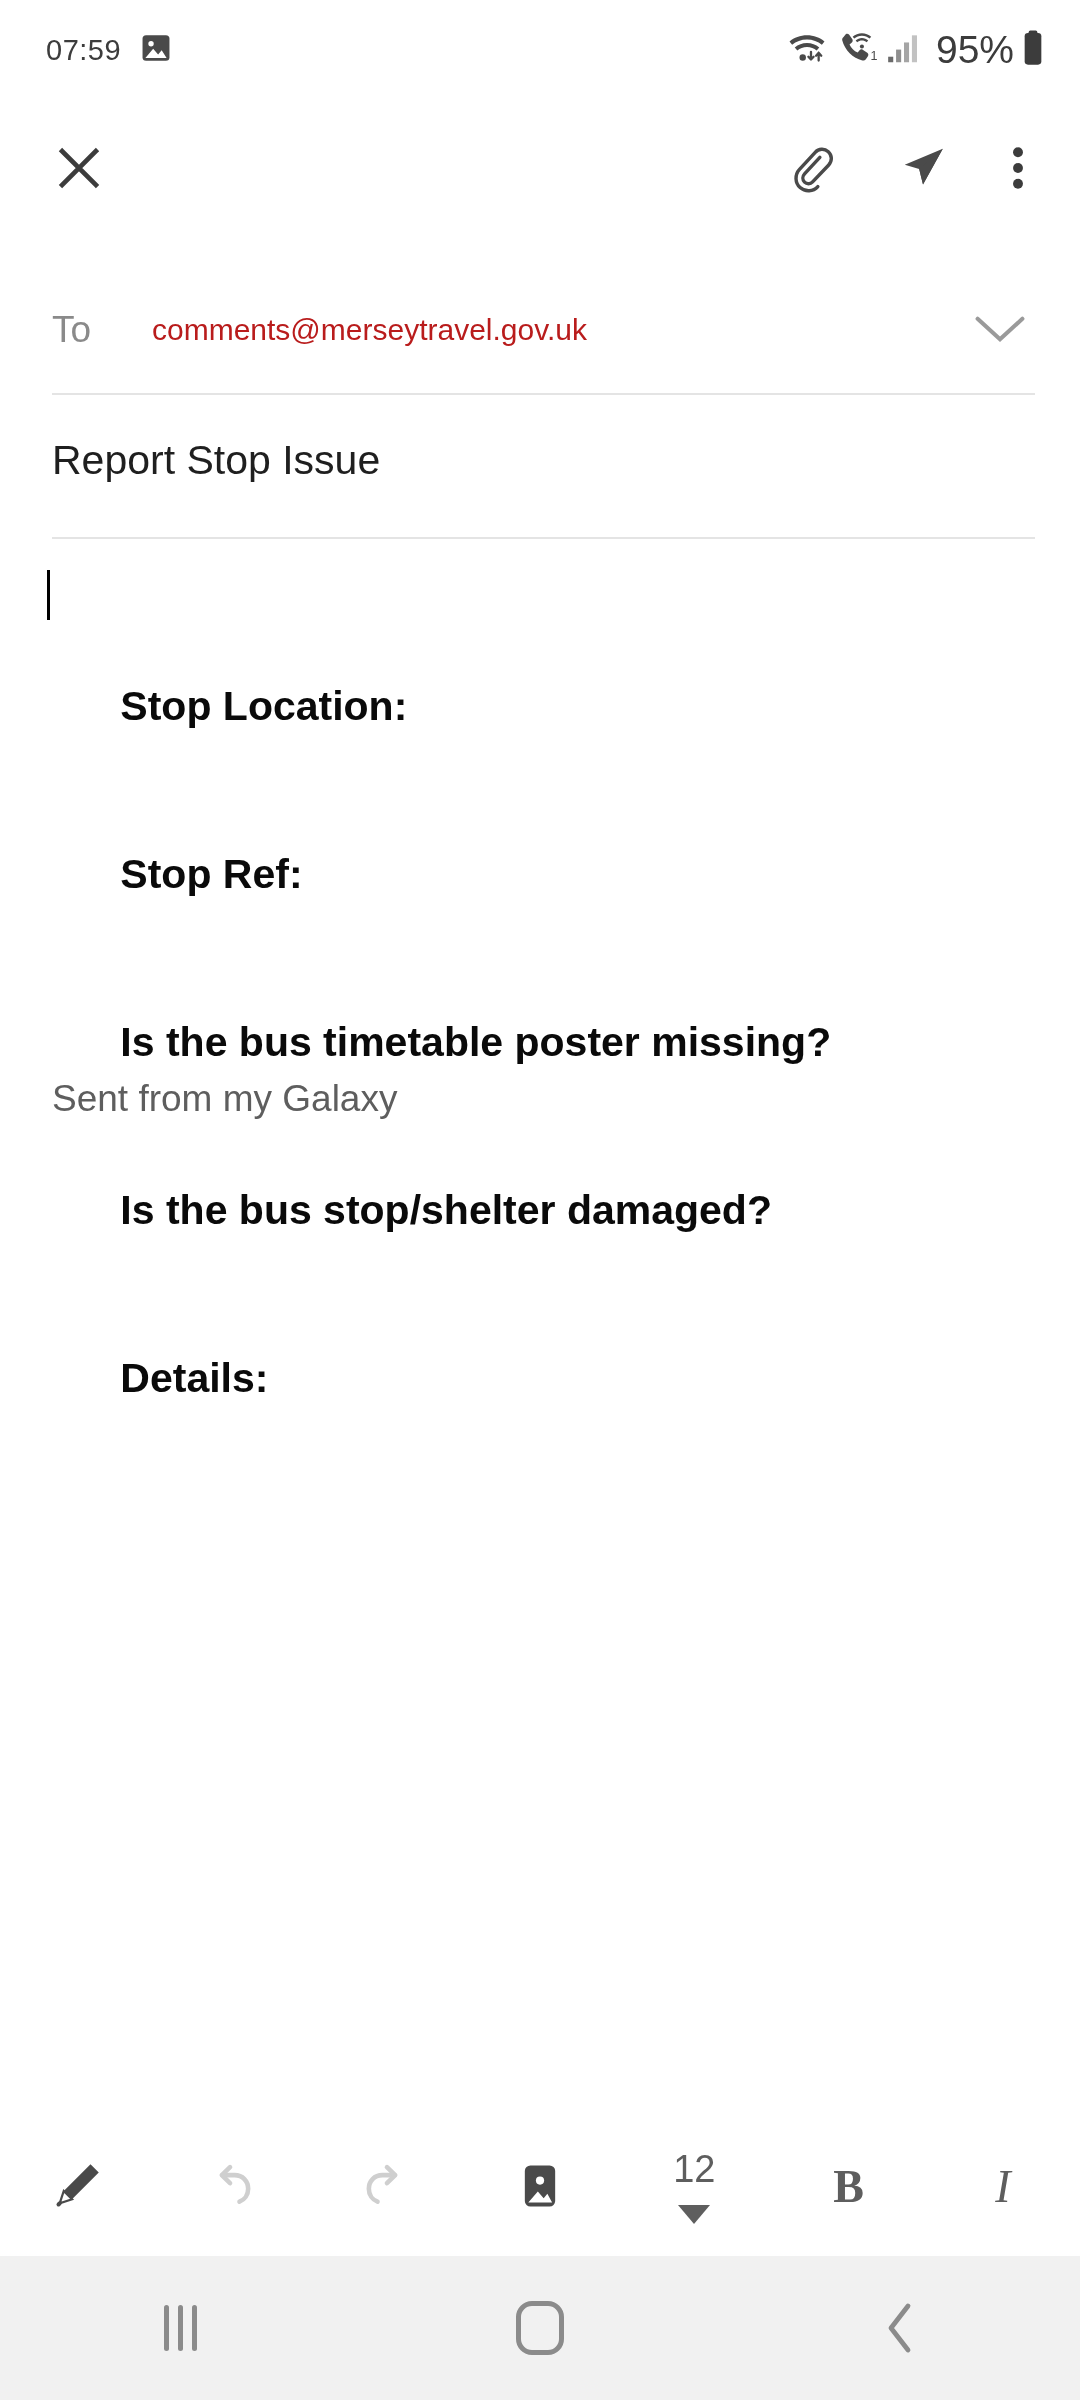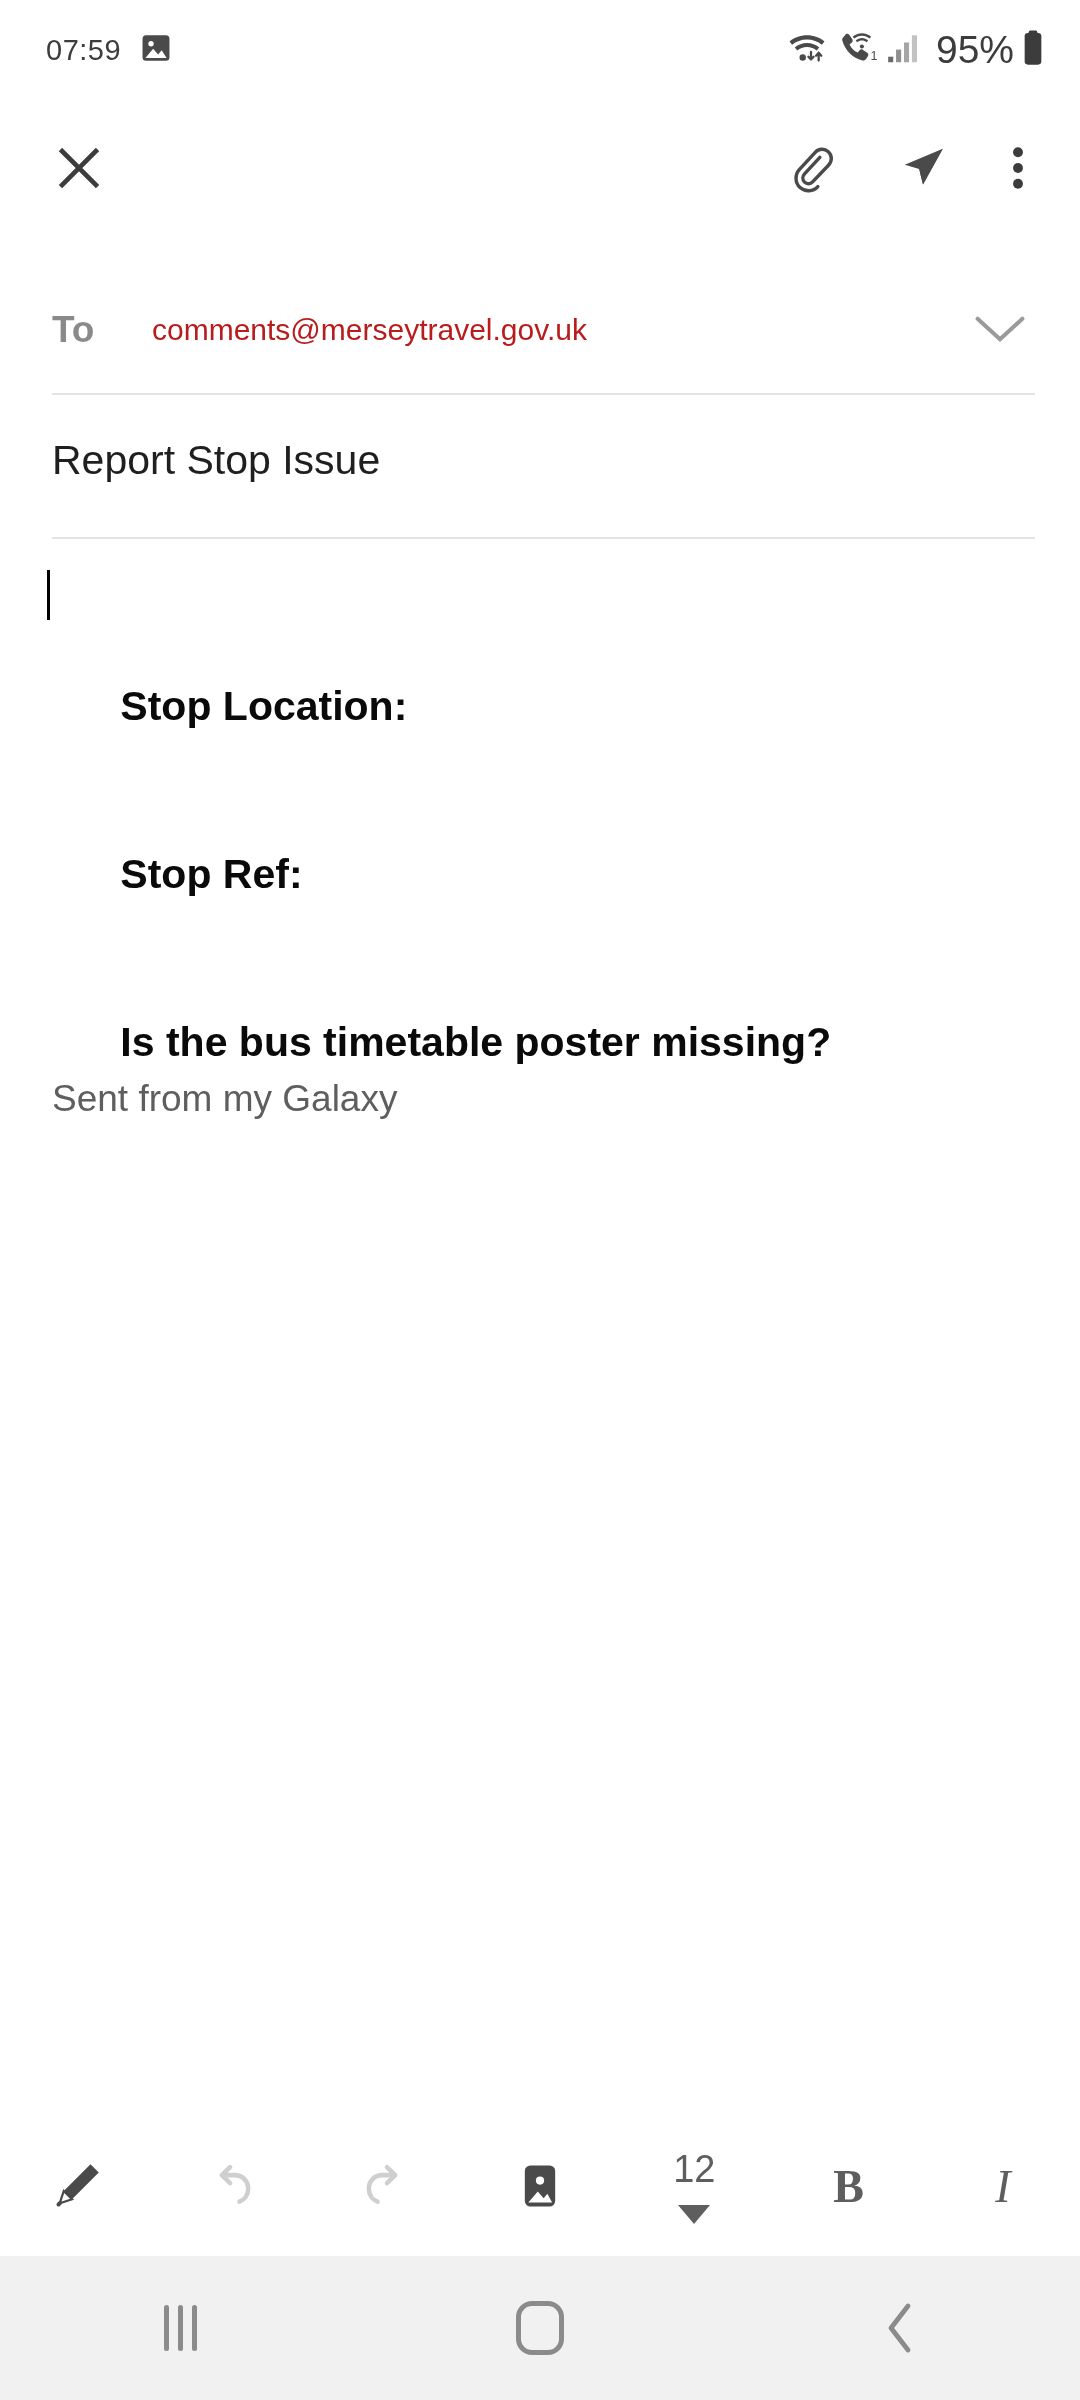--- a/index.html
+++ b/index.html
@@ -30,21 +30,21 @@
   .appbar-left { width:200px; display:flex; align-items:center; padding-left:52px; }
   .appbar-spacer { flex:1; }
   .appbar-right { display:flex; align-items:center; gap:58px; padding-right:52px; }
   .iconbtn { display:flex; align-items:center; justify-content:center; }
 
   
   .to-row {
     position:absolute; top:272px; left:0; width:1080px; height:115px;
     display:flex; align-items:center; padding:0 52px;
   }
-  .to-label { font-size:37px; color:#8a8a8a; width:100px; flex-shrink:0;font-weight:bold; }
+  .to-label { font-size:37px; color:#8a8a8a; width:100px; flex-shrink:0; }
   .to-value { font-size:30px; color:#b91c1c; flex:1; }
   .to-chevron { width:70px; display:flex; justify-content:flex-end; align-items:center; }
 
   .divider {
     position:absolute; left:52px; width:983px; height:2px; background:#e4e4e4;
   }
   .divider-1 { top:393px; }
   .divider-2 { top:537px; }
 
   
@@ -200,20 +200,26 @@
     <div class="body-line">
       <span class="caret"></span>
       <span>Stop Location:</span>
     </div>
     <div class="body-line">
       <span>Stop Ref:</span>
     </div>
     <div class="body-line">
       <span>Is the bus timetable poster missing?</span>
     </div>
+    <div class="body-line">
+      <span>Is the bus stop/shelter damaged?</span>
+    </div>
+    <div class="body-line">
+      <span>Details:</span>
+    </div>
   </div>
 
   <div class="signature">Sent from my Galaxy</div>
 
   <div class="format-bar">
     <div class="fb-item">
       <svg width="60" height="60" viewBox="0 0 24 24">
         <path d="M17.4 3.3 L20.7 6.6 L10.0 17.3 L5.1 18.9 L6.7 14.0 Z" fill="#4a4a4a"></path>
         <path d="M6.7 14.0 L10.0 17.3 L5.1 18.9 Z" fill="#ffffff" stroke="#4a4a4a" stroke-width="0.9"></path>
         <path d="M4.6 19.4 L5.1 18.9" stroke="#4a4a4a" stroke-width="1.6" stroke-linecap="round"></path>

